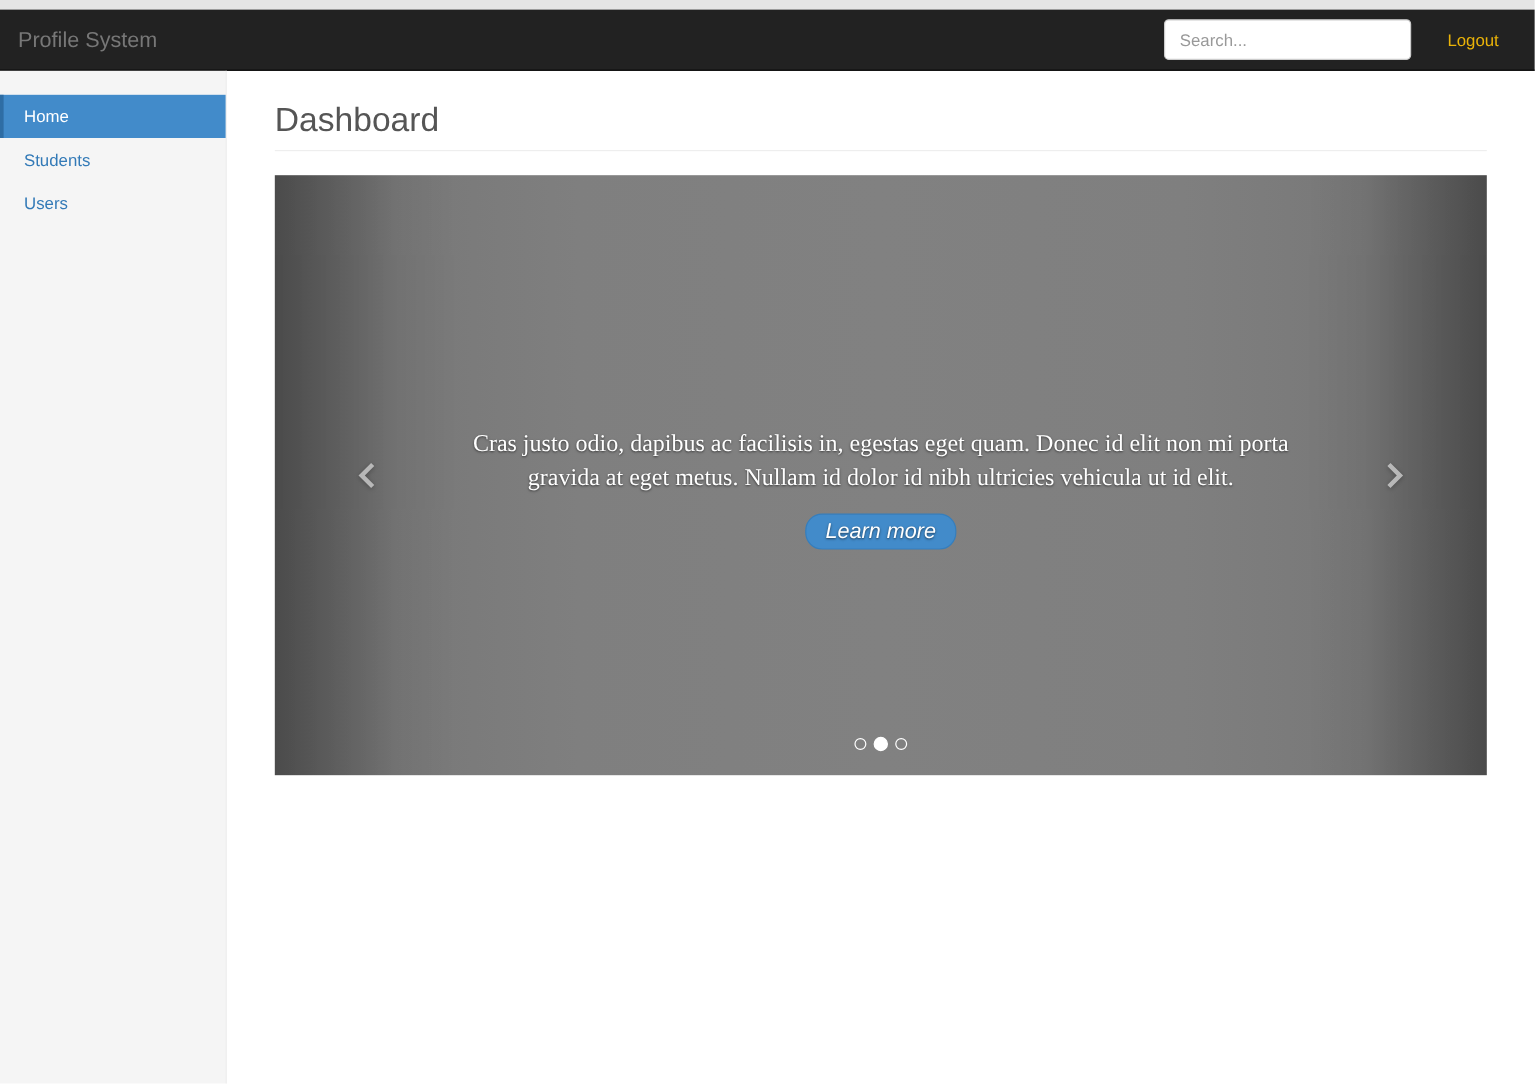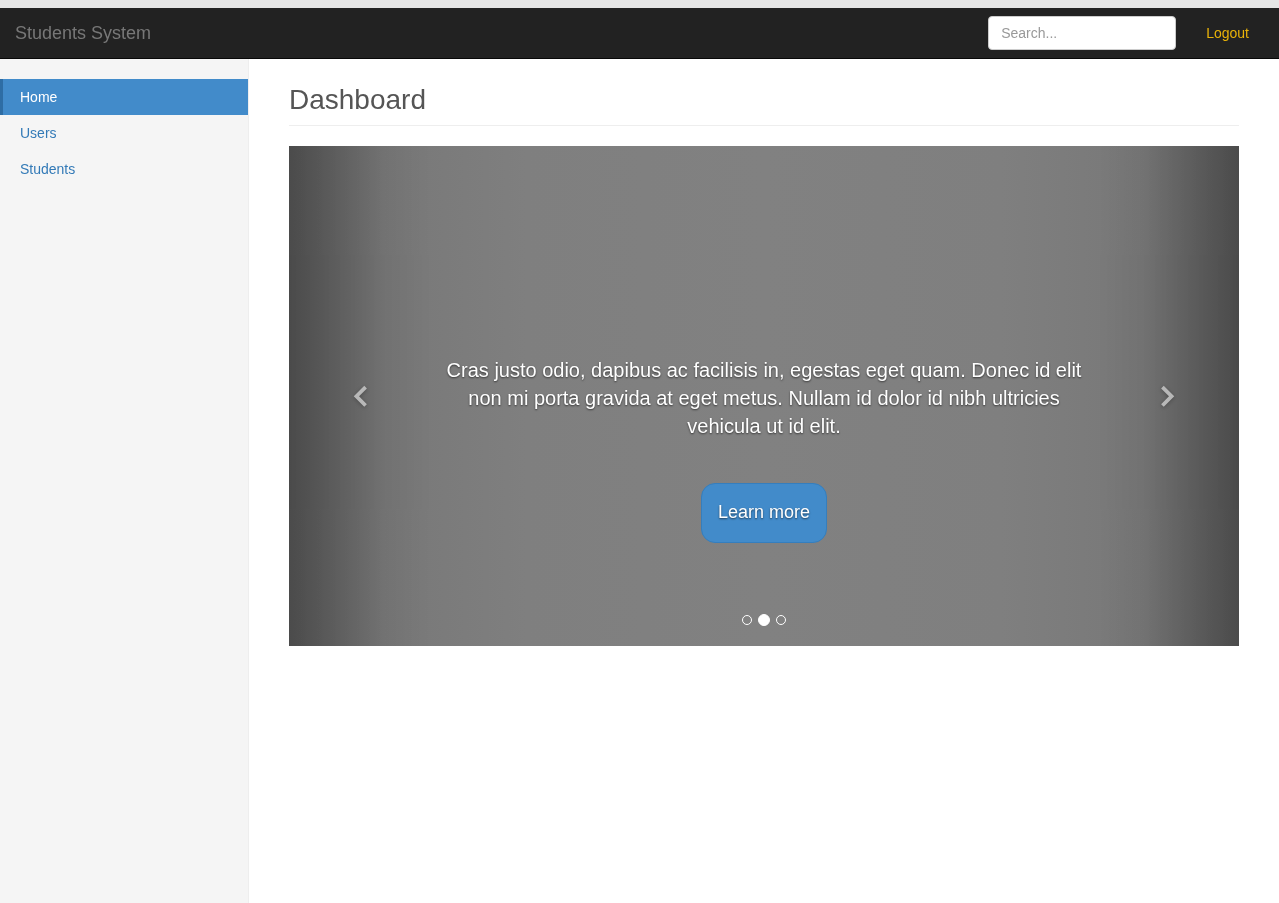--- a/index.html
+++ b/index.html
@@ -32,35 +32,35 @@
       align-items: center;
       gap: 15px;
     }
     .search-input {
       background: #fff;
       border: 1px solid #ccc;
       border-radius: 4px;
       padding: 6px 12px;
       font-size: 14px;
       color: #ec4899;
-      width: 188px;
+      width: 206px;
       height: 34px;
     }
     .search-input::placeholder { color: #999; }
     .logout-link {
       color: #eab308;
       text-decoration: none;
       padding: 15px;
     }
     .container-fluid {
       display: flex;
       min-height: calc(100vh - 58px);
     }
     .sidebar {
-      width: 249px;
+      width: 189px;
       background: #f5f5f5;
       border-right: 1px solid #eee;
       padding-top: 20px;
     }
     .nav-sidebar { list-style: none; }
     .nav-sidebar li a {
       display: block;
       padding: 10px 20px;
       color: #337ab7;
       text-decoration: none;
@@ -103,33 +103,35 @@
       text-shadow: 0 1px 2px rgba(0,0,0,.6);
     }
     .carousel-caption h1 {
       font-size: 36px;
       font-weight: 500;
       margin-bottom: 15px;
     }
     .carousel-caption p.lead {
       font-size: 20px;
       line-height: 1.4;
-      margin-bottom: 43px;
+      margin-bottom: 16px;
       font-weight: 300;
+      font-family: Liberation Serif, serif;
     }
     .btn-primary {
       display: inline-block;
       background: #428bca;
       color: #fff;
       border: 1px solid #357ebd;
-      padding: 17px 16px;
+      padding: 2px 16px;
       font-size: 18px;
       border-radius: 14px;
       text-decoration: none;
       line-height: 1.333;
+      font-style: italic;
     }
     .carousel-control {
       position: absolute;
       top: 0; bottom: 0;
       width: 15%;
       display: flex;
       align-items: center;
       justify-content: center;
       color: #fff;
       opacity: .5;
@@ -169,38 +171,38 @@
       background: #fff;
       margin-top: -1px;
     }
   </style>
 </head>
 <body>
 
 <div class="topbar-pad"></div>
 
 <nav class="navbar">
-  <a href="#" class="navbar-brand">Students System</a>
+  <a href="#" class="navbar-brand">Profile System</a>
   <div class="navbar-right">
     <input type="text" class="search-input" placeholder="Search..." style="">
     <a href="#" class="logout-link">Logout</a>
   </div>
 </nav>
 
 <div class="container-fluid">
   <aside class="sidebar">
     <ul class="nav-sidebar">
       <li class="active">
         <a href="#">Home</a>
       </li>
       <li>
-        <a href="#">Users</a>
+        <a href="#">Students</a>
       </li>
       <li>
-        <a href="#">Students</a>
+        <a href="#">Users</a>
       </li>
     </ul>
   </aside>
 
   <main class="main">
     <div class="page-header">
       <h1>Dashboard</h1>
     </div>
 
     <div class="carousel">

